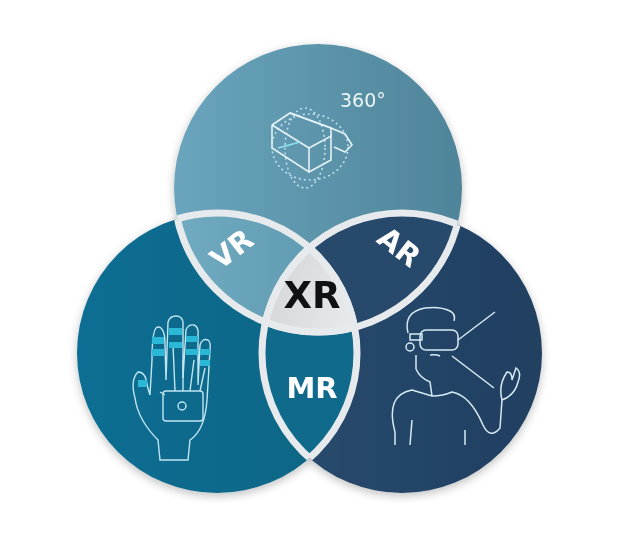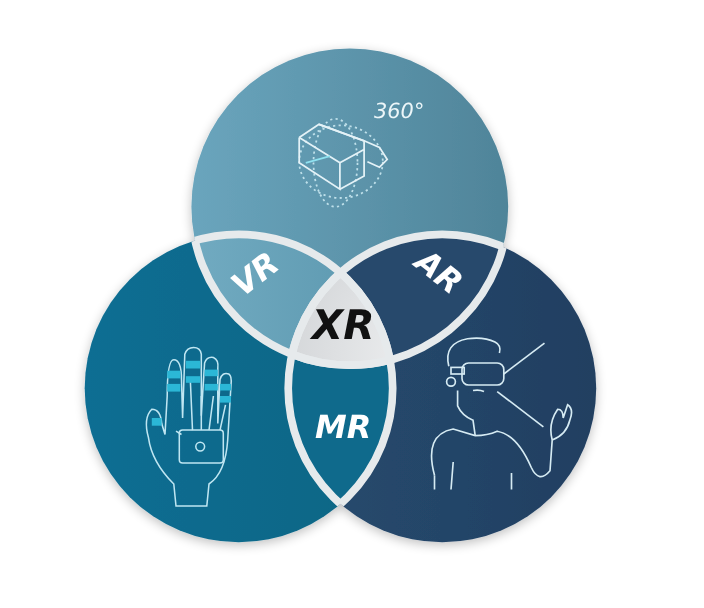--- a/index.html
+++ b/index.html
@@ -1,17 +1,17 @@
 <!DOCTYPE html>
 <html><head>
   <meta charset="utf-8">
   <style>
     html, body { margin: 0; padding: 0; background: #ffffff; }
     body { width: 640px; height: 553px; overflow: hidden; position: relative; font-family: "Liberation Sans", sans-serif; }
-    #stage { position: absolute; left: 0; top: 0; width: 640px; height: 553px; font-style: italic; }
+    #stage { position: absolute; left: 0; top: 0; width: 640px; height: 553px; }
     .lbl { font-family: "DejaVu Sans", sans-serif; font-weight: bold; }
   </style>
 </head>
 <body>
 
 <div id="stage">
   <svg width="640" height="553" viewBox="0 0 640 553" xmlns="http://www.w3.org/2000/svg">
     <defs>
       <clipPath id="clipTop">
           <circle cx="318" cy="188" r="144"></circle>

